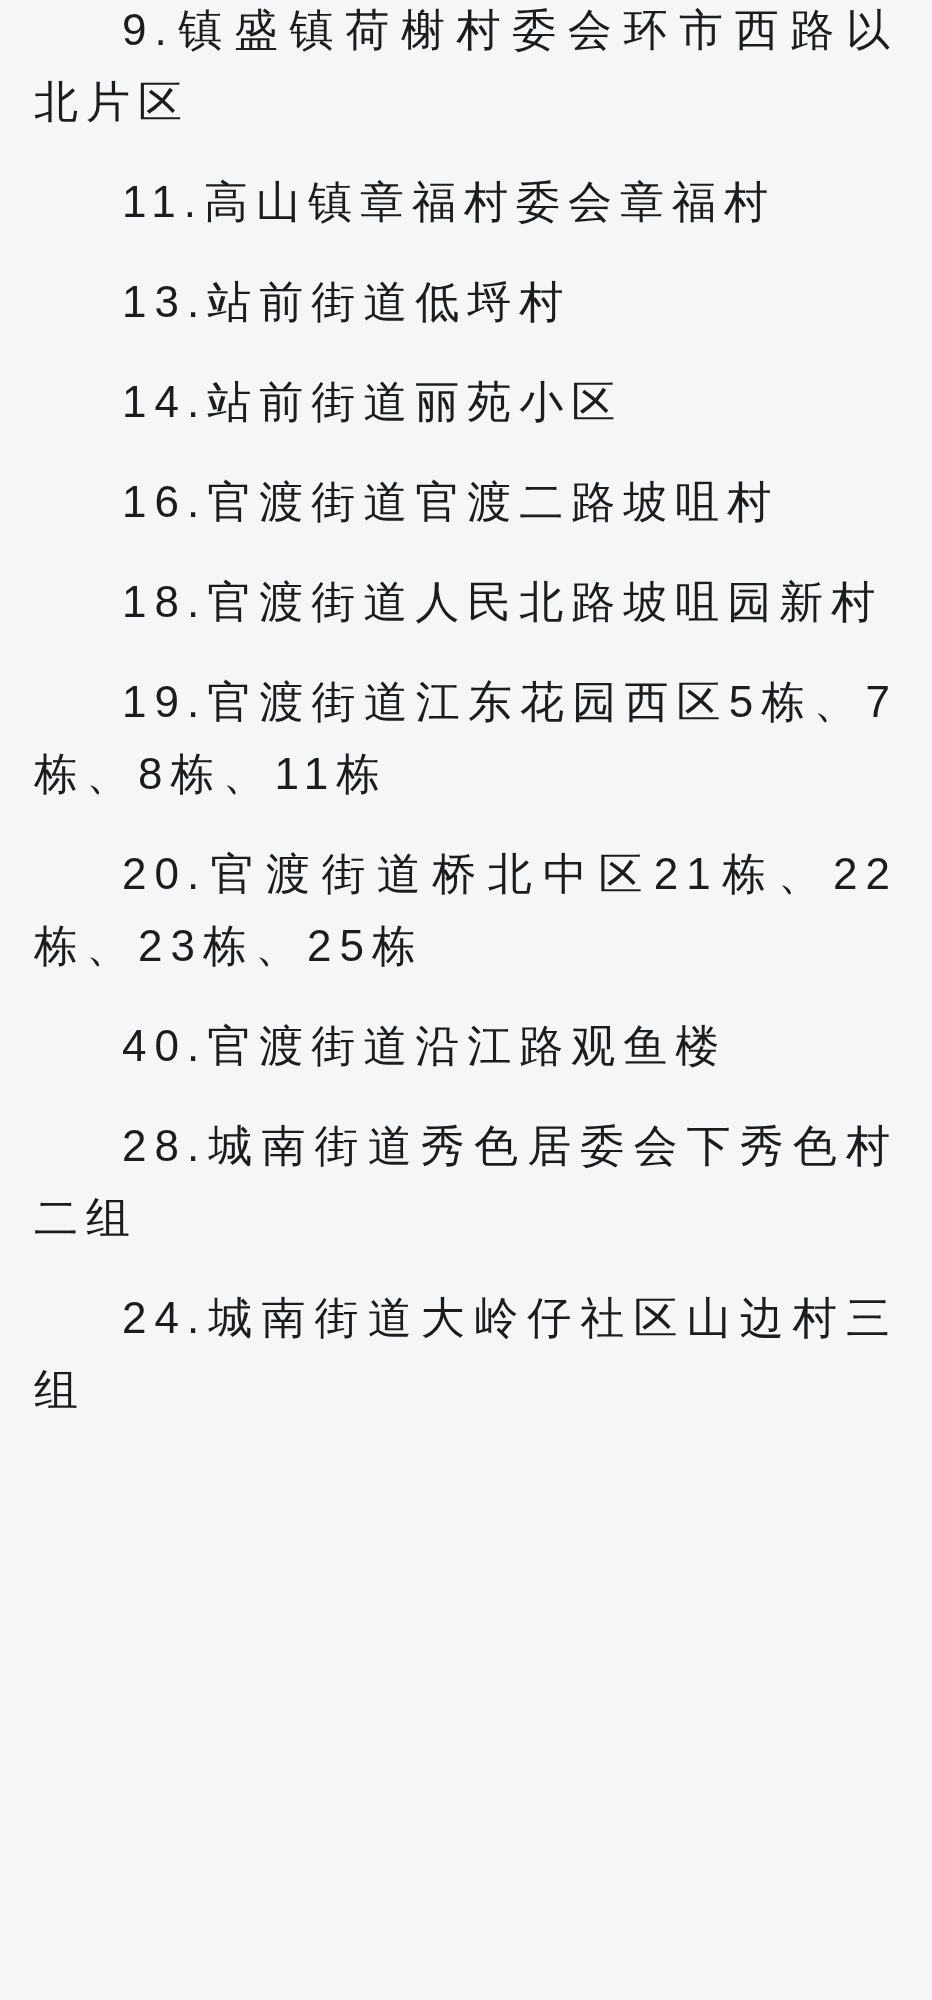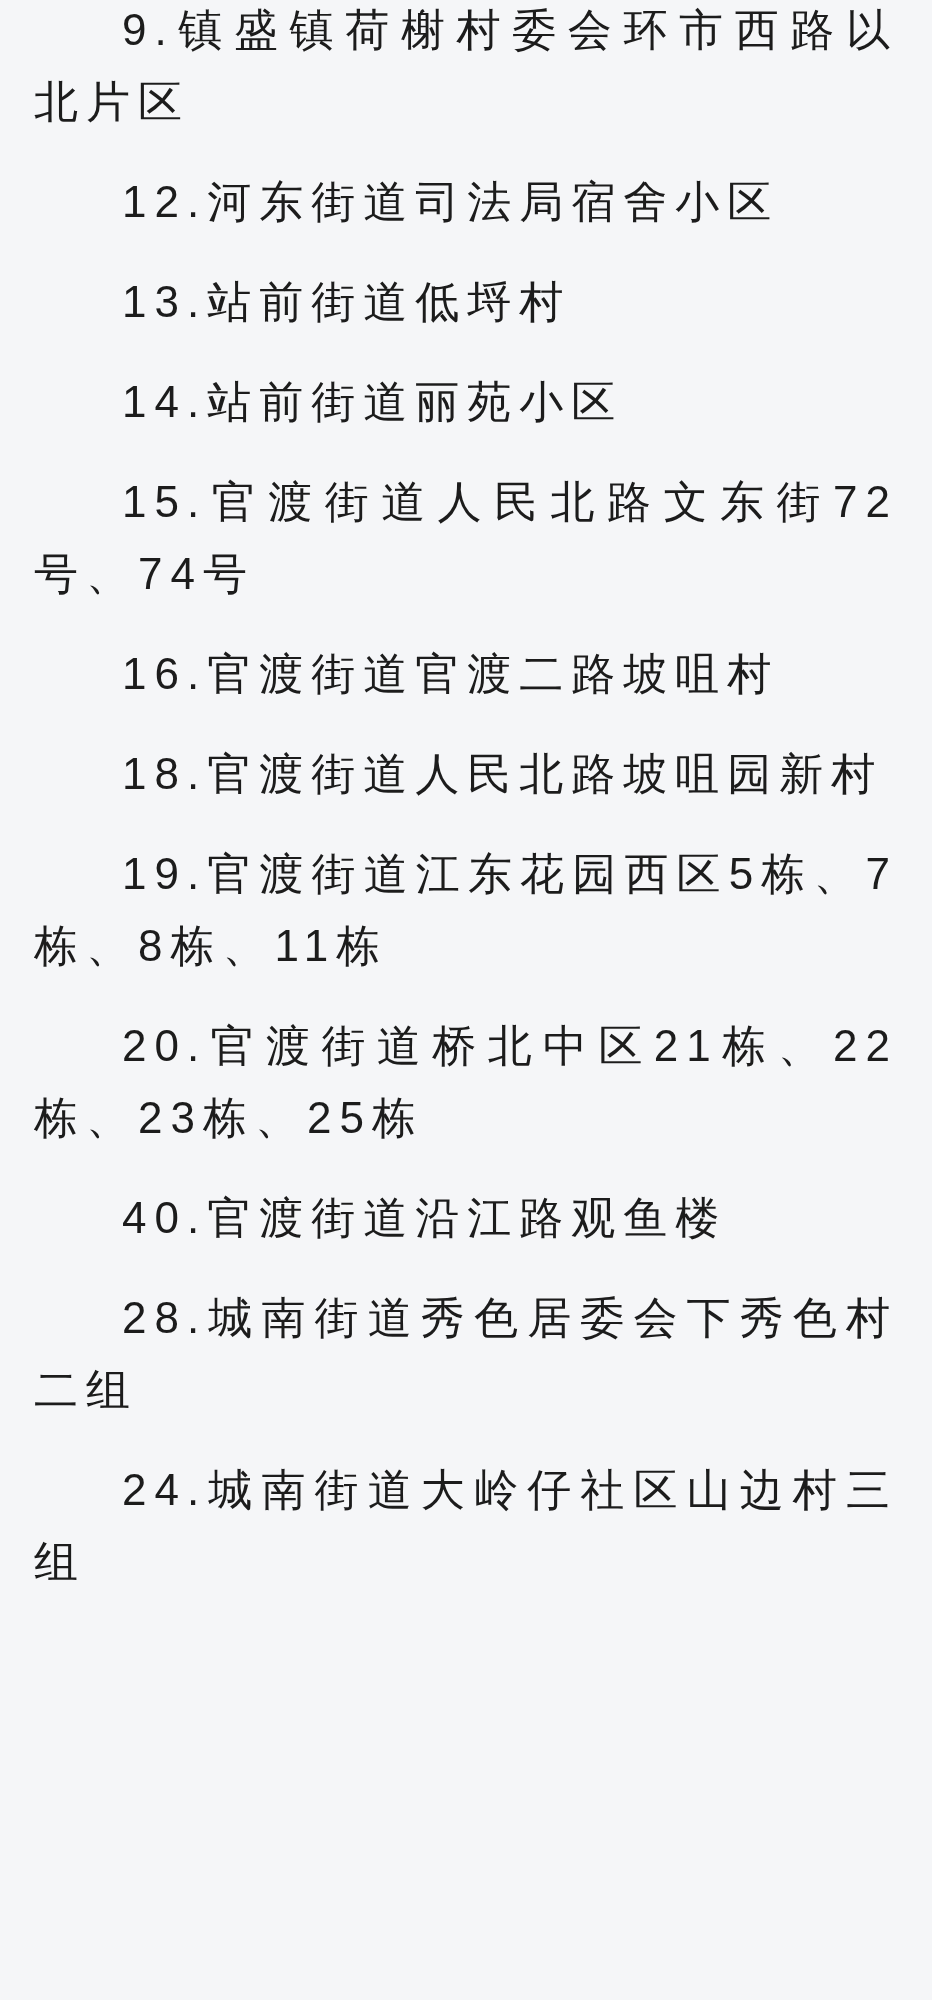--- a/index.html
+++ b/index.html
@@ -28,24 +28,23 @@
     text-indent: 2em;
     word-break: break-all;
     font-weight: 400;
   }
 </style>
 </head>
 <body>
 
 <main class="article-body">
   <p>9.镇盛镇荷榭村委会环市西路以北片区</p>
-  <p>12.河东街道司法局宿舍小区</p>
+  <p>11.高山镇章福村委会章福村</p>
   <p>13.站前街道低埒村</p>
   <p>14.站前街道丽苑小区</p>
-  <p>15.官渡街道人民北路文东街72号、74号</p>
   <p>16.官渡街道官渡二路坡咀村</p>
   <p>18.官渡街道人民北路坡咀园新村</p>
   <p>19.官渡街道江东花园西区5栋、7栋、8栋、11栋</p>
   <p>20.官渡街道桥北中区21栋、22栋、23栋、25栋</p>
   <p>40.官渡街道沿江路观鱼楼</p>
   <p>28.城南街道秀色居委会下秀色村二组</p>
   <p>24.城南街道大岭仔社区山边村三组</p>
 </main>
 
 </body></html>

